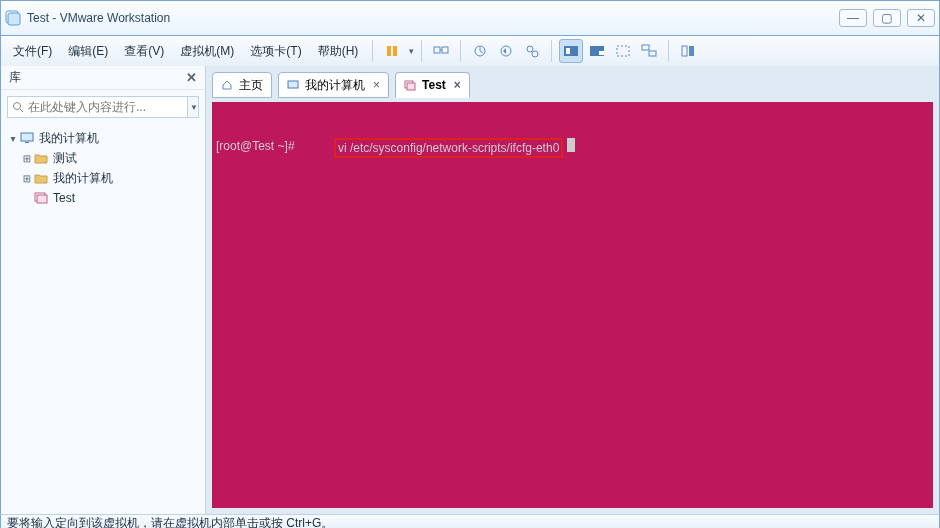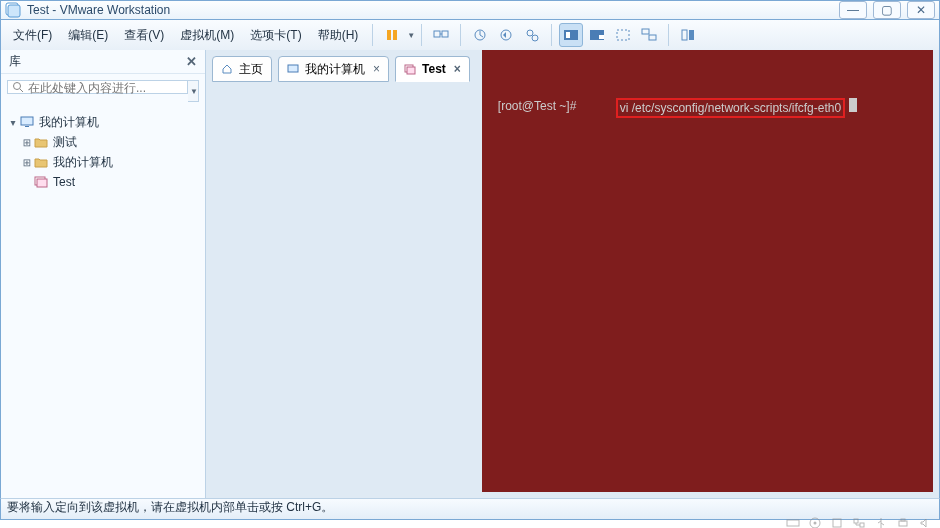--- a/index.html
+++ b/index.html
@@ -1,55 +1,55 @@
 <!DOCTYPE html>
 <html><head>
 <meta charset="utf-8">
 <style>
 * { margin: 0; padding: 0; box-sizing: border-box; font-family: "Microsoft YaHei", "Segoe UI", Tahoma, sans-serif; font-size: 12px; }
 body { width: 940px; height: 528px; background: #fff; overflow: hidden; }
 
-.titlebar { height: 20px; background: linear-gradient(#fcfeff,#eaf3fb); border: 1px solid #7aa8d4; display: flex; align-items: center; padding: 0 4px; }
+.titlebar { height: 36px; background: linear-gradient(#fcfeff,#eaf3fb); border: 1px solid #7aa8d4; display: flex; align-items: center; padding: 0 4px; }
 .titlebar .app-icon { width: 16px; height: 16px; margin-right: 6px; display:flex; align-items:center; justify-content:center; }
 .titlebar .title { flex: 1; color: #2b4a6a; }
 .titlebar .win-btns { display: flex; gap: 6px; }
 .win-btn { width: 28px; height: 18px; border: 1px solid #9fb9d6; border-radius: 3px; background: #f7fbff; display:flex; align-items:center; justify-content:center; color:#4a6a8a; cursor:pointer; font-family: "Segoe UI Symbol", sans-serif; }
 
 .menubar { height: 30px; background: linear-gradient(#f9fcff,#e8f0f8); border-left:1px solid #7aa8d4; border-right:1px solid #7aa8d4; display:flex; align-items:center; padding: 0 4px; gap: 0; }
 .menu-item { padding: 4px 8px; color:#234; cursor:pointer; }
 .tb-sep { width:1px; height:22px; background:#bcd2e6; margin: 0 6px; }
 .tb-btn { width:24px; height:24px; display:flex; align-items:center; justify-content:center; border-radius:3px; cursor:pointer; margin: 0 1px; }
 .tb-btn.active { background:#c9e0f5; border:1px solid #8fb6d9; }
 .dropdown-arrow { font-size:8px; color:#567; margin-left:2px; }
 
 .body-row { display:flex; height: calc(100% - 28px - 30px - 22px); border-left:1px solid #7aa8d4; border-right:1px solid #7aa8d4; }
 
 .sidebar { width: 205px; background:#f7fbff; border-right:1px solid #bcd2e6; display:flex; flex-direction:column; }
 .side-hdr { height:24px; display:flex; align-items:center; justify-content:space-between; padding:0 8px; color:#234; border-bottom:1px solid #dce8f3; }
 .side-close { cursor:pointer; color:#567; font-size:13px; font-weight:bold; }
 .search-row { padding:6px; display:flex; }
-.search-box { flex:1; border:1px solid #bcd2e6; height:14px; display:flex; align-items:flex-start; padding:0 4px; background:#fff; }
+.search-box { flex:1; border:1px solid #bcd2e6; height:22px; display:flex; align-items:center; padding:0 4px; background:#fff; }
 .search-box svg { flex-shrink:0; margin-right:4px; }
 .search-box input { border:0; outline:0; flex:1; color:#888; background:transparent; }
 .search-dd { width:16px; height:22px; border:1px solid #bcd2e6; border-left:0; display:flex; align-items:center; justify-content:center; background:#f2f7fc; cursor:pointer; }
 
 .tree { padding: 4px 6px; color:#234; }
 .tree-node { display:flex; align-items:center; height:20px; cursor:pointer; }
 .tree-node .twisty { width:12px; text-align:center; color:#567; font-size:10px; }
 .tree-node .ticon { width:16px; display:flex; align-items:center; justify-content:center; margin-right:4px; }
 .tree-indent-1 { padding-left: 14px; }
 
-.main { flex:1; display:flex; flex-direction:row; background:#dfeaf4; }
+.main { flex:1; display:flex; flex-direction:column; background:#dfeaf4; }
 .tab-shelf { height:36px; padding:6px 6px 0 6px; display:flex; gap:6px; }
 .doc-tab { height:26px; background:#fefefe; border:1px solid #9cb8d2; border-radius:4px 4px 0 0; display:flex; align-items:center; padding:0 8px; gap:6px; cursor:pointer; position:relative; }
 .doc-tab.active { background:#fff; border-bottom-color:#fff; font-weight:bold; }
 .doc-tab .ticon { display:flex; }
 .doc-tab .tclose { color:#567; cursor:pointer; font-size:12px; margin-left:2px; }
 
-.terminal { flex:1; margin:0 6px 6px 6px; background:#7f1d1d; font-family: "Courier New", monospace; color:#ccc; font-size:13px; line-height:16px; padding:16px; position:relative; white-space: pre; }
+.terminal { flex:1; margin:0 6px 6px 6px; background:#be185d; font-family: "Courier New", monospace; color:#ccc; font-size:13px; line-height:16px; padding:4px; position:relative; white-space: pre; }
 .term-line { display:flex; }
 .hl-box { border:2px solid #e02020; padding:0 2px; display:inline-block;margin-left:36px; }
 .cursor-block { display:inline-block; width:8px; height:14px; background:#ccc; margin-left:4px; vertical-align:middle; }
 
 .statusbar { height:22px; background:linear-gradient(#f7fbff,#e4eef8); border:1px solid #7aa8d4; border-top-color:#bcd2e6; display:flex; padding:0 6px; color:#234;flex-direction:column; }
 .status-icons { margin-left:auto; display:flex; gap:6px; opacity:.6; }
 .status-icons span { width:16px; height:14px; display:flex; align-items:center; justify-content:center; }
 
 .folder-icon { fill:#e8c573; stroke:#c9a04a; }
 .monitor-icon { fill:#d9ecff; stroke:#4a7db5; }

